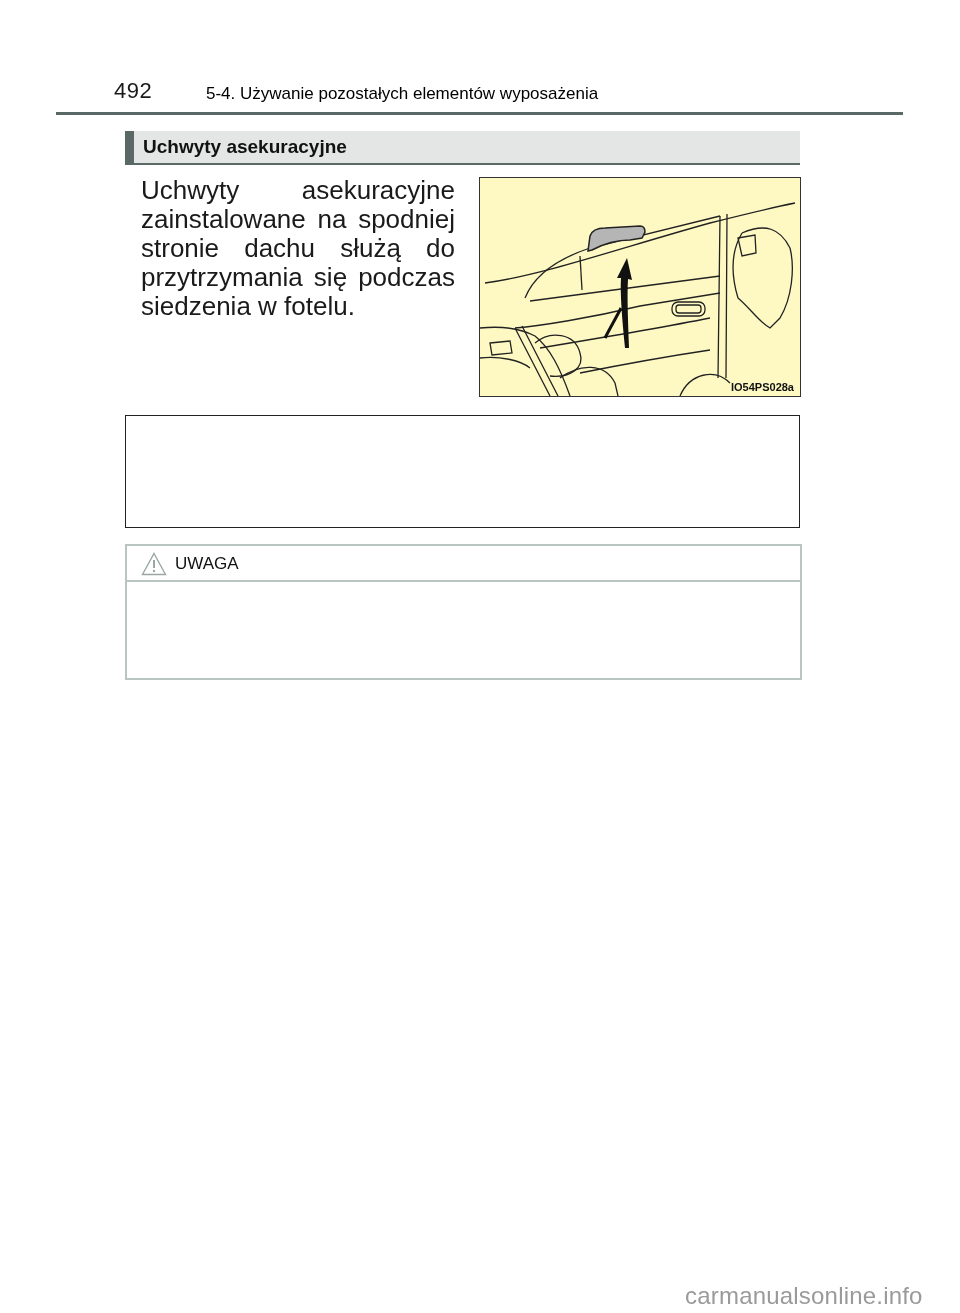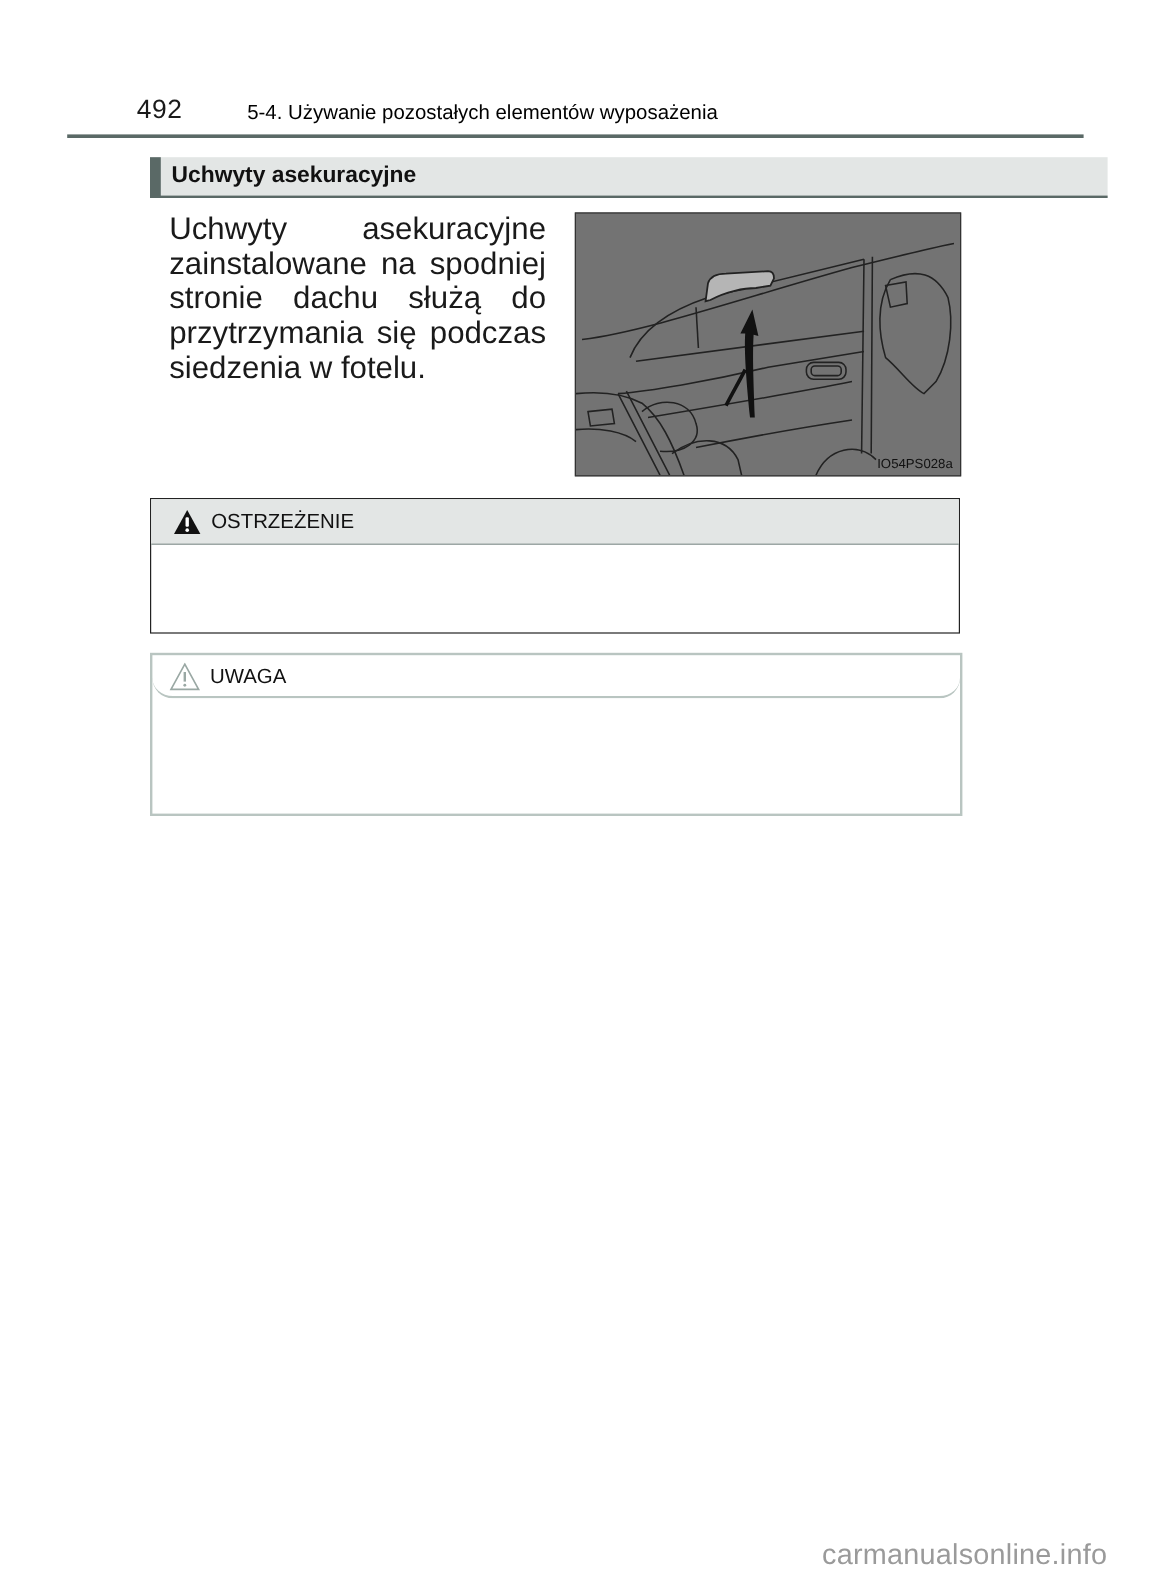--- a/index.html
+++ b/index.html
@@ -3,42 +3,42 @@
 <meta charset="utf-8">
 <style>
   html, body { margin: 0; padding: 0; background: #ffffff; }
   body { width: 960px; height: 1313px; position: relative; overflow: hidden;
          font-family: "Liberation Sans", sans-serif; color: #1a1a1a; }
 
   .page-number { position: absolute; left: 114px; top: 78px; font-size: 22px; font-weight: normal; letter-spacing: 0.5px; }
   .chapter-title { position: absolute; left: 206px; top: 84px; font-size: 17px; color: #000000; }
   .header-rule { position: absolute; left: 56px; top: 112px; width: 847px; height: 3px; background: #5a6966; }
 
-  .section-heading { position: absolute; left: 125px; top: 131px; width: 798px; height: 32px;
+  .section-heading { position: absolute; left: 125px; top: 131px; width: 675px; height: 32px;
                      background: #e3e6e5; border-bottom: 2px solid #5a6966; }
   .section-heading .accent { position: absolute; left: 0; top: 0; width: 9px; height: 34px; background: #5a6966; }
   .section-heading .title { position: absolute; left: 18px; top: 5px; font-size: 19px; font-weight: bold; color: #111; }
 
   .body-text { position: absolute; left: 141px; top: 176px; width: 314px; font-size: 26px; line-height: 29px;
                text-align: justify; color: #1a1a1a; }
 
   .figure { position: absolute; left: 479px; top: 177px; width: 320px; height: 218px;
-            border: 1.5px solid #333; background: #737373; overflow: hidden; }
+            border: 1.5px solid #333; background: #fef9c3; overflow: hidden; font-weight: bold; }
   .figure svg { position: absolute; left: 0; top: 0; }
   .figure .fig-code { position: absolute; right: 6px; bottom: 3px; font-size: 11px; color: #111; }
 
   .warn-box { position: absolute; left: 125px; top: 415px; width: 673px; height: 111px; border: 1.5px solid #222; }
   .warn-head { height: 37px; background: #e3e6e5; border-bottom: 1.5px solid #8a9794; position: relative; }
   .warn-head .icon { position: absolute; left: 18px; top: 8px; }
   .warn-head .label { position: absolute; left: 50px; top: 9px; font-size: 17px; color: #111; }
   .warn-body { position: absolute; left: 24px; top: 51px; width: 624px; font-size: 15.5px; line-height: 24px;
                text-align: justify; color: #1a1a1a; }
 
   .note-box { position: absolute; left: 125px; top: 544px; width: 673px; height: 132px; border: 2px solid #b9c5c1; }
-  .note-head { height: 34px; border-bottom: 2px solid #b9c5c1; position: relative; border-radius: 17px; }
+  .note-head { height: 34px; border-bottom: 2px solid #b9c5c1; position: relative; }
   .note-head .icon { position: absolute; left: 14px; top: 6px; }
   .note-head .label { position: absolute; left: 48px; top: 8px; font-size: 17px; color: #111; }
   .note-body { position: absolute; left: 24px; top: 49px; width: 624px; font-size: 15.5px; line-height: 24px;
                text-align: justify; color: #1a1a1a; }
 
   .watermark { position: absolute; left: 685px; top: 1282px; font-size: 24px; color: #9a9a9a; letter-spacing: 0.2px; text-align: center; }
 </style>
 </head>
 <body>
 
@@ -88,30 +88,20 @@
 
     <path d="M108 73 L 110 58 C 112 52, 118 50, 125 50 L 160 48 C 163 48, 165 50, 165 54 L 162 60 L 150 62 C 140 62, 125 65, 112 72 Z" fill="#b5b5b5" stroke="#222" stroke-width="1.5"></path>
 
     <path d="M145 170 C 142 140, 140 115, 141 100 L 137 100 L 147 80 L 152 102 L 148 101 C 147 120, 148 140, 149 170 Z" fill="#111"></path>
     <path d="M125 160 C 130 150, 136 140, 141 130" fill="none" stroke="#111" stroke-width="3"></path>
   </svg>
   <div class="fig-code">IO54PS028a</div>
 </div>
 
 <div class="warn-box">
-  <div class="warn-head">
-    <span class="icon">
-      <svg width="24" height="22" viewBox="0 0 24 22">
-        <path d="M12 1 L 23 21 L 1 21 Z" fill="#111"></path>
-        <rect x="10.6" y="7" width="2.8" height="8" rx="1" fill="#fff"></rect>
-        <circle cx="12" cy="17.8" r="1.5" fill="#fff"></circle>
-      </svg>
-    </span>
-    <span class="label">OSTRZEŻENIE</span>
-  </div>
 </div>
 
 <div class="note-box">
   <div class="note-head">
     <span class="icon">
       <svg width="26" height="24" viewBox="0 0 26 24">
         <path d="M13 1.5 L 24.5 22.5 L 1.5 22.5 Z" fill="none" stroke="#9aa8a4" stroke-width="1.4"></path>
         <rect x="12" y="8" width="2" height="8" fill="#9aa8a4"></rect>
         <circle cx="13" cy="19" r="1.2" fill="#9aa8a4"></circle>
       </svg>

